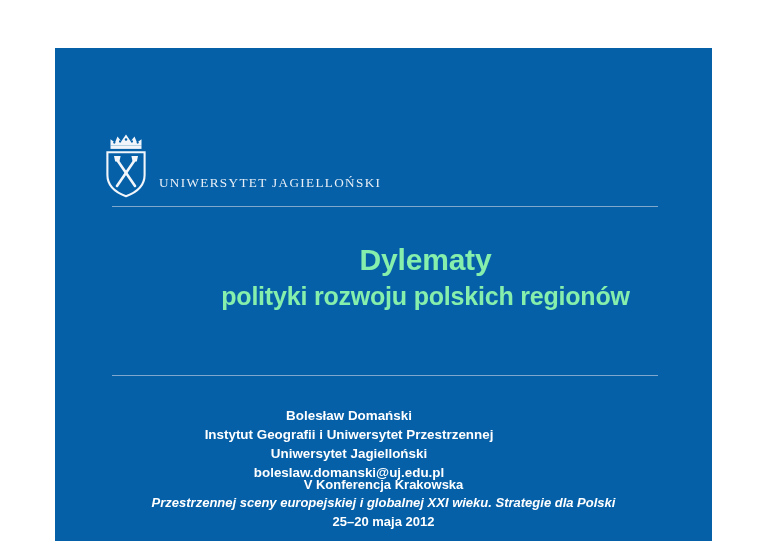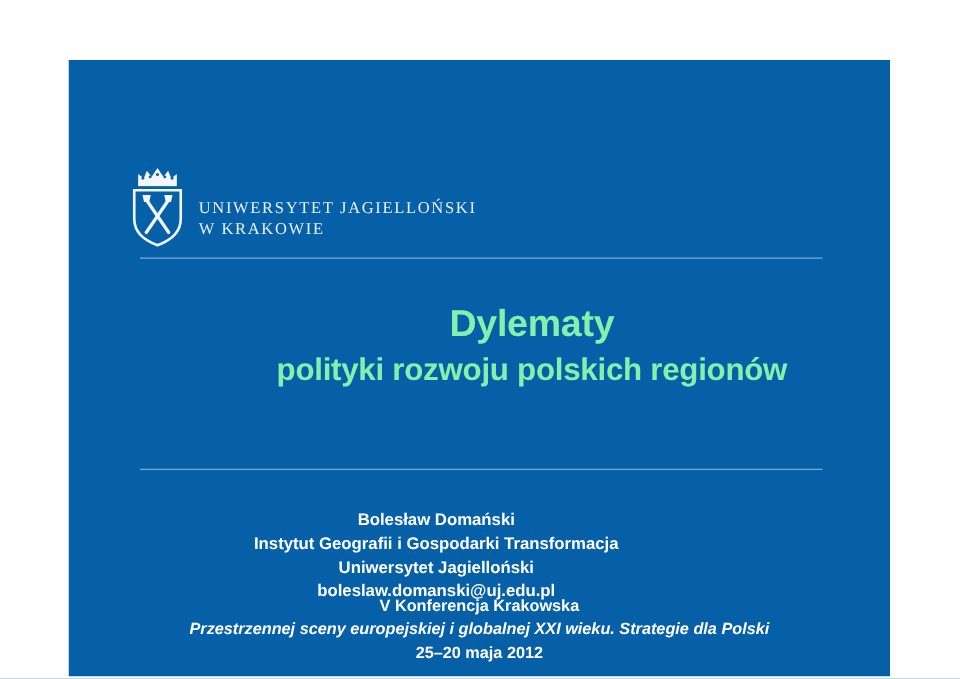--- a/index.html
+++ b/index.html
@@ -154,36 +154,35 @@
 
         <g fill="#f2f6fa">
           <path d="M10.0 28.0 L16.6 28.0 L15.4 33.6 L11.2 33.6 Z"></path>
           <path d="M27.4 28.0 L34.0 28.0 L32.8 33.6 L28.6 33.6 Z"></path>
         </g>
       </svg>
     </div>
 
     <div id="logo-wordmark">
       <span class="wordmark-line">UNIWERSYTET JAGIELLOŃSKI</span>
-      <span class="wordmark-line">W KRAKOWIE</span>
     </div>
   </div>
 
   <div class="divider" id="divider-top"></div>
 
   <div id="title">
     <span class="title-line title-line-1">Dylematy</span>
     <span class="title-line title-line-2">polityki rozwoju polskich regionów</span>
   </div>
 
   <div class="divider" id="divider-bottom"></div>
 
   <div id="author-block">
     <span>Bolesław Domański</span>
-    <span>Instytut Geografii i Gospodarki Transformacja</span>
+    <span>Instytut Geografii i Uniwersytet Przestrzennej</span>
     <span>Uniwersytet Jagielloński</span>
     <span>boleslaw.domanski@uj.edu.pl</span>
   </div>
 
   <div id="conference-block">
     <span>V Konferencja Krakowska</span>
     <span id="conference-subtitle">Przestrzennej sceny europejskiej i globalnej XXI wieku. Strategie dla Polski</span>
     <span>25–20 maja 2012</span>
   </div>
 

